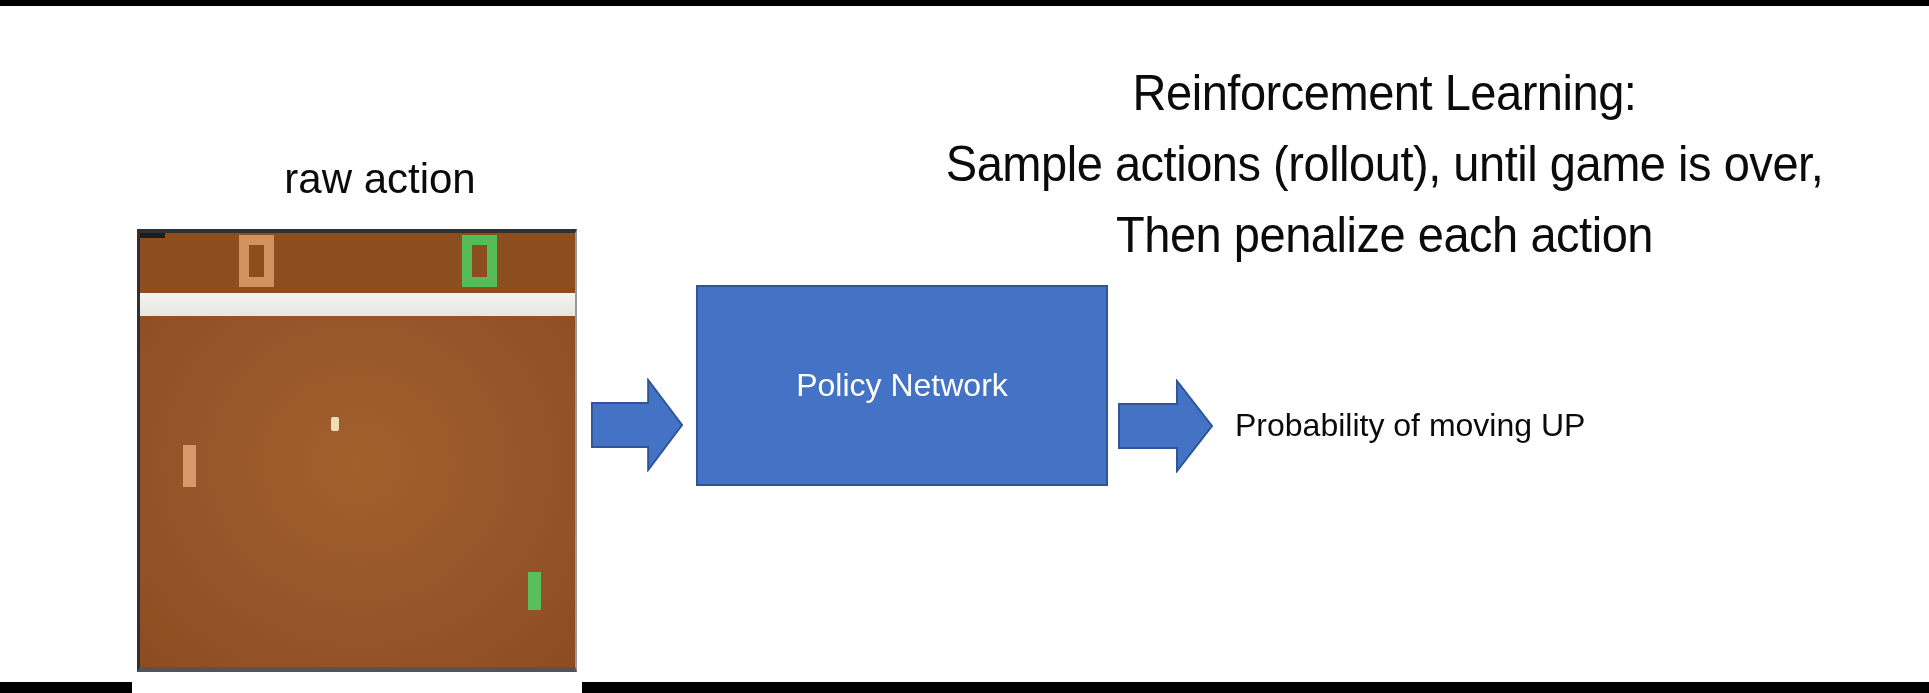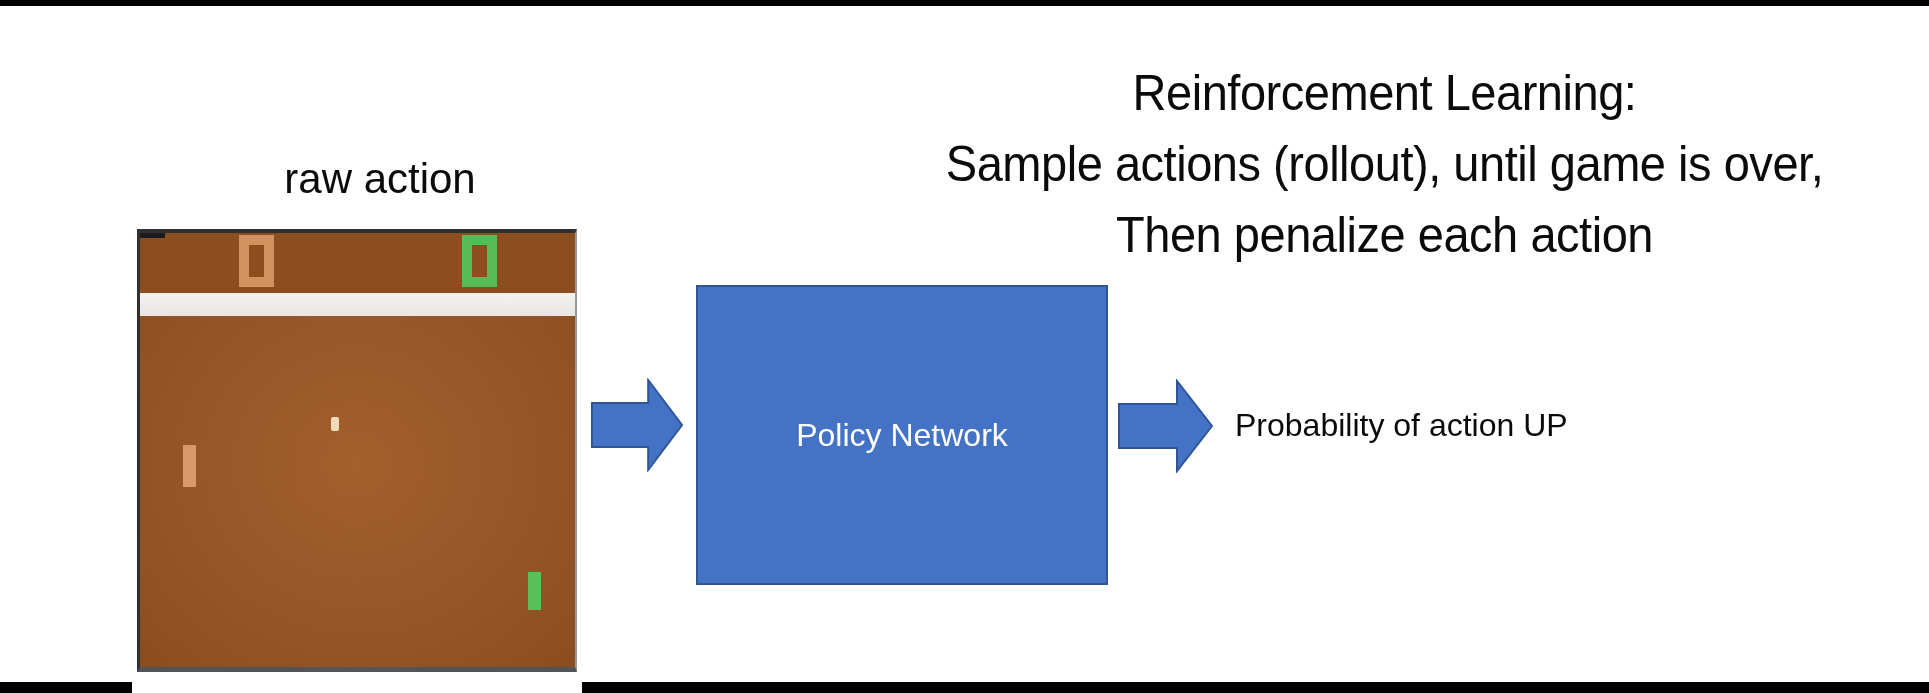--- a/index.html
+++ b/index.html
@@ -94,21 +94,21 @@
   
   .arrow { position: absolute; }
   .arrow1 { left: 591px; top: 378px; width: 93px; height: 94px; }
   .arrow2 { left: 1118px; top: 379px; width: 96px; height: 94px; }
   .arrow polygon { fill: #4472c4; stroke: #2f5597; stroke-width: 2; }
 
   
   .policy {
     position: absolute;
     left: 696px; top: 285px;
-    width: 412px; height: 300px;
+    width: 412px; height: 201px;
     box-sizing: border-box;
     background: #4472c4;
     border: 2px solid #2f5597;
     display: flex; align-items: center; justify-content: center;
   }
   .policy-label {
     color: #ffffff;
     font-size: 32px;
     white-space: nowrap;
   }
@@ -157,18 +157,18 @@
   </svg>
 
   <div class="policy">
     <span class="policy-label">Policy Network</span>
   </div>
 
   <svg class="arrow arrow2" viewBox="0 0 96 94" preserveAspectRatio="none" aria-hidden="true">
     <polygon points="1,25 59,25 59,2 94,47 59,92 59,69 1,69"></polygon>
   </svg>
 
-  <div class="out-label">Probability of action UP</div>
+  <div class="out-label">Probability of moving UP</div>
 
   <div class="bar bar-bottom-left"></div>
   <div class="bar bar-bottom-right"></div>
 
 </div>
 
 </body></html>

